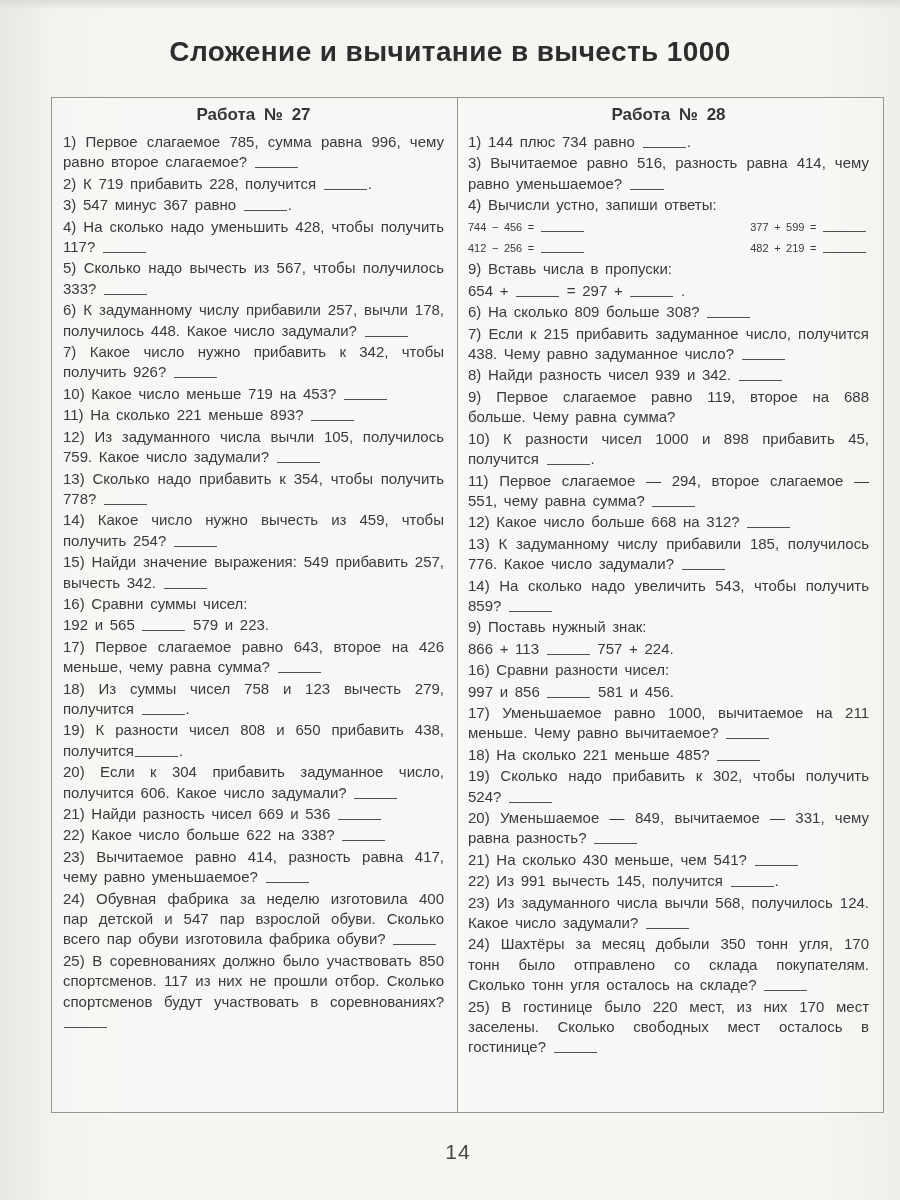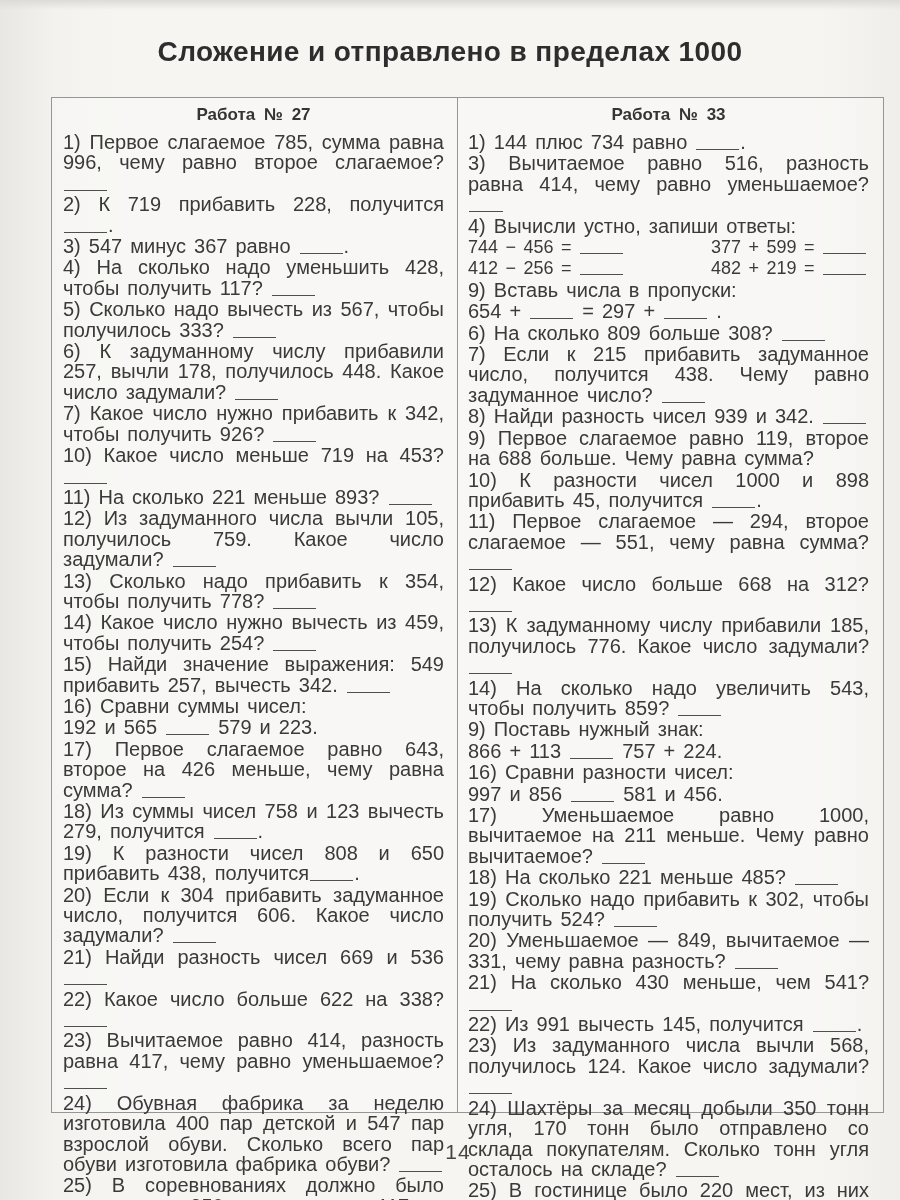--- a/index.html
+++ b/index.html
@@ -49,30 +49,30 @@
   .col-right{ width:425px; padding-left:10px; padding-right:14px; }
   .col-header{
     margin:2px 0 7px 0;
     text-align:center;
     font-size:17px;
     font-weight:bold;
     color:#343434;
     word-spacing:4px;
   }
   .para{
-    font-size:20px;
+    font-size:15px;
     line-height:20.4px;
     text-align:justify;
     word-spacing:2.5px;
     margin:0 0 1px 0;
   }
   .pair{
     display:flex;
     justify-content:space-between;
-    font-size:18px;
+    font-size:11px;
     line-height:20.4px;
     word-spacing:2.5px;
     margin:0 2px 1px 0;
   }
   .blank{
     display:inline-block;
     height:.72em;
     border-bottom:1.5px solid #4f4f4f;
     position:relative;
     top:1px;
@@ -86,21 +86,21 @@
     color:#454545;
     letter-spacing:1px;
   }
 </style>
 </head>
 <body>
 
 <div class="page">
   <div class="scan-top"></div>
 
-  <h1 class="title">Сложение и отправлено в пределах 1000</h1>
+  <h1 class="title">Сложение и вычитание в вычесть 1000</h1>
 
   <div class="worksheet">
     <section class="col col-left">
       <h2 class="col-header">Работа № 27</h2>
       <div class="items">
           <div class="para">1) Первое слагаемое 785, сумма равна 996, чему равно второе слагаемое? <span class="blank" style="width: 43px;"></span></div>
           <div class="para">2) К 719 прибавить 228, получится <span class="blank" style="width: 43px;"></span>.</div>
           <div class="para">3) 547 минус 367 равно <span class="blank" style="width: 43px;"></span>.</div>
           <div class="para">4) На сколько надо уменьшить 428, чтобы получить 117? <span class="blank" style="width: 43px;"></span></div>
           <div class="para">5) Сколько надо вычесть из 567, чтобы получилось 333? <span class="blank" style="width: 43px;"></span></div>
@@ -119,21 +119,21 @@
           <div class="para">19) К разности чисел 808 и 650 прибавить 438, получится<span class="blank" style="width: 43px;"></span>.</div>
           <div class="para">20) Если к 304 прибавить задуманное число, получится 606. Какое число задумали? <span class="blank" style="width: 43px;"></span></div>
           <div class="para">21) Найди разность чисел 669 и 536 <span class="blank" style="width: 43px;"></span></div>
           <div class="para">22) Какое число больше 622 на 338? <span class="blank" style="width: 43px;"></span></div>
           <div class="para">23) Вычитаемое равно 414, разность равна 417, чему равно уменьшаемое? <span class="blank" style="width: 43px;"></span></div>
           <div class="para">24) Обувная фабрика за неделю изготовила 400 пар детской и 547 пар взрослой обуви. Сколько всего пар обуви изготовила фабрика обуви? <span class="blank" style="width: 43px;"></span></div>
           <div class="para">25) В соревнованиях должно было участвовать 850 спортсменов. 117 из них не прошли отбор. Сколько спортсменов будут участвовать в соревнованиях? <span class="blank" style="width: 43px;"></span></div>
         </div>
     </section>
     <section class="col col-right">
-      <h2 class="col-header">Работа № 33</h2>
+      <h2 class="col-header">Работа № 28</h2>
       <div class="items">
           <div class="para">1) 144 плюс 734 равно <span class="blank" style="width: 43px;"></span>.</div>
           <div class="para">3) Вычитаемое равно 516, разность равна 414, чему равно уменьшаемое? <span class="blank" style="width: 34px;"></span></div>
           <div class="para">4) Вычисли устно, запиши ответы:</div>
           <div class="pair">
             <span class="eq">744 − 456 = <span class="blank" style="width: 43px;"></span></span>
             <span class="eq">377 + 599 = <span class="blank" style="width: 43px;"></span></span>
           </div>
           <div class="pair">
             <span class="eq">412 − 256 = <span class="blank" style="width: 43px;"></span></span>

